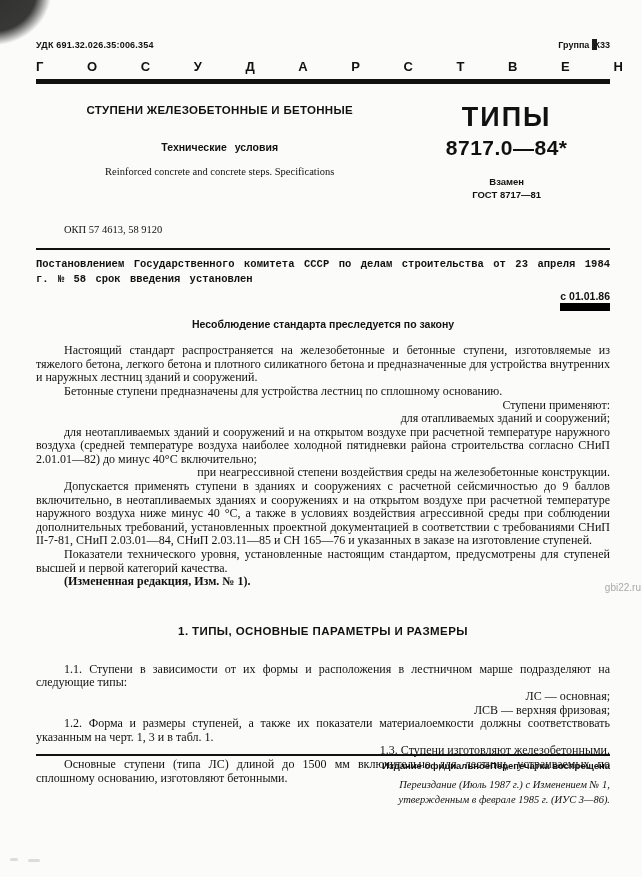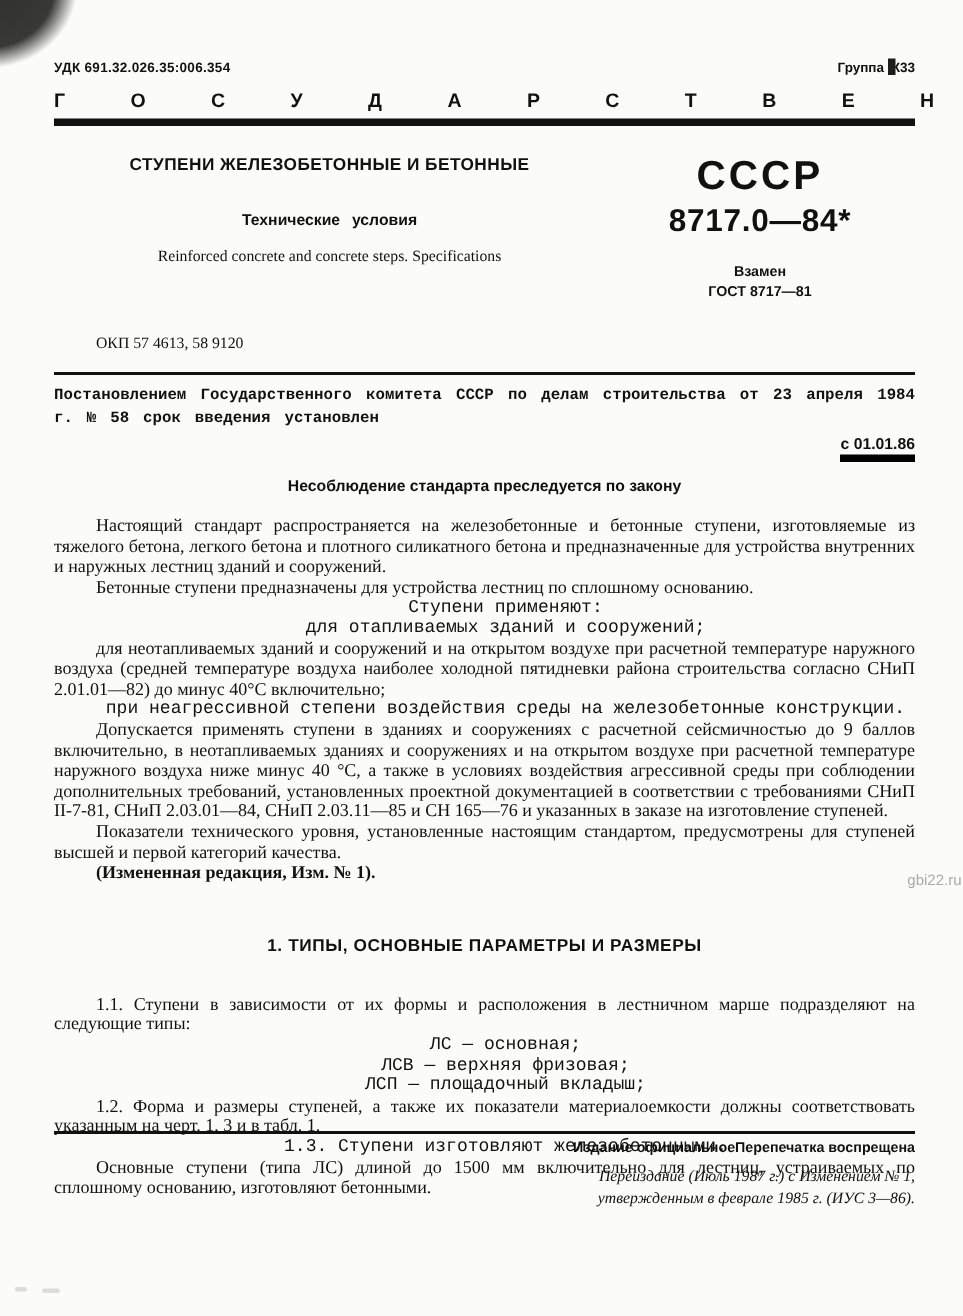--- a/index.html
+++ b/index.html
@@ -41,28 +41,28 @@
   .gost-word{font-family:"Liberation Sans",sans-serif;font-weight:bold;font-size:27px;letter-spacing:2px;line-height:1;}
   .gost-num{font-family:"Liberation Sans",sans-serif;font-weight:bold;font-size:21px;letter-spacing:.5px;margin-top:6px;line-height:1;}
   .replaces{margin-top:18px;font-family:"Liberation Sans",sans-serif;font-weight:bold;font-size:9.5px;line-height:1.35;}
 
   .okp{margin-top:22px;padding-left:28px;font-size:10.5px;}
 
   .rule{margin-top:13px;height:2px;background:#111;}
 
   .decree{margin-top:7px;font-family:Liberation Mono, monospace;font-weight:bold;font-size:10.5px;line-height:1.5;text-align:justify;word-spacing:3px;}
   .decree-date{margin-top:2px;text-align:right;font-family:"Liberation Sans",sans-serif;font-weight:bold;font-size:10.5px;}
-  .decree-date span{border-bottom:5px solid #000000;padding-bottom:1px;}
+  .decree-date span{border-bottom:8px solid #000000;padding-bottom:1px;}
 
   .law-notice{margin-top:16px;text-align:center;font-family:"Liberation Sans",sans-serif;font-weight:bold;font-size:10.5px;}
 
   
   .body-text{margin-top:14px;}
   .body-text p{margin:0;font-size:12px;line-height:13.6px;text-align:justify;text-indent:28px;}
-  .body-text p.noj{text-align:center;font-family:Liberation Mono, monospace;}
+  .body-text p.noj{text-align:right;}
   .body-text p.bold-note{font-weight:bold;text-align:left;}
 
   .section-heading{margin-top:36px;margin-bottom:26px;text-align:center;font-family:"Liberation Sans",sans-serif;font-weight:bold;font-size:11.5px;letter-spacing:.4px;}
 
   
   .footer{position:absolute;left:36px;right:32px;top:754px;}
   .footer .rule{margin-top:0;}
   .footer-labels{display:flex;justify-content:flex-end;margin-top:4px;}
   .footer-labels div{font-family:"Liberation Sans",sans-serif;font-weight:bold;font-size:9.5px;}
   .reissue{margin-top:6px;text-align:right;font-style:italic;font-size:10.5px;line-height:1.45;}
@@ -90,21 +90,21 @@
   <div class="state-standard">Г О С У Д А Р С Т В Е Н Н Ы Й     С Т А Н Д А Р Т     С О Ю З А     С С Р</div>
   <div class="black-bar"></div>
 
   <div class="title-row">
     <div class="title-left">
       <div class="doc-title">СТУПЕНИ ЖЕЛЕЗОБЕТОННЫЕ И БЕТОННЫЕ</div>
       <div class="doc-subtitle">Технические условия</div>
       <div class="doc-title-en">Reinforced concrete and concrete steps. Specifications</div>
     </div>
     <div class="title-right">
-      <div class="gost-word">СССР</div>
+      <div class="gost-word">ТИПЫ</div>
       <div class="gost-num">8717.0—84*</div>
       <div class="replaces">
         <div>Взамен</div>
         <div>ГОСТ 8717—81</div>
       </div>
     </div>
   </div>
 
   <div class="okp">ОКП 57 4613, 58 9120</div>
 
@@ -126,21 +126,20 @@
     <p>Показатели технического уровня, установленные настоящим стандартом,  предусмотрены  для ступеней высшей и первой категорий качества.</p>
     <p class="bold-note">(Измененная редакция, Изм. № 1).</p>
   </div>
 
   <div class="section-heading">1. ТИПЫ, ОСНОВНЫЕ ПАРАМЕТРЫ И РАЗМЕРЫ</div>
 
   <div class="body-text">
     <p>1.1. Ступени в зависимости от их формы и расположения в лестничном  марше  подразделяют  на следующие типы:</p>
     <p class="noj">ЛС — основная;</p>
     <p class="noj">ЛСВ — верхняя фризовая;</p>
-    <p class="noj">ЛСП — площадочный вкладыш;</p>
     <p>1.2. Форма и размеры ступеней, а также их показатели материалоемкости  должны  соответствовать указанным на черт. 1, 3 и в табл. 1.</p>
     <p class="noj">1.3. Ступени изготовляют железобетонными.</p>
     <p>Основные ступени (типа ЛС) длиной до 1500 мм включительно для лестниц, устраиваемых  по сплошному основанию, изготовляют бетонными.</p>
   </div>
 
 </div>
 
 <div class="footer">
   <div class="rule"></div>
   <div class="footer-labels">

